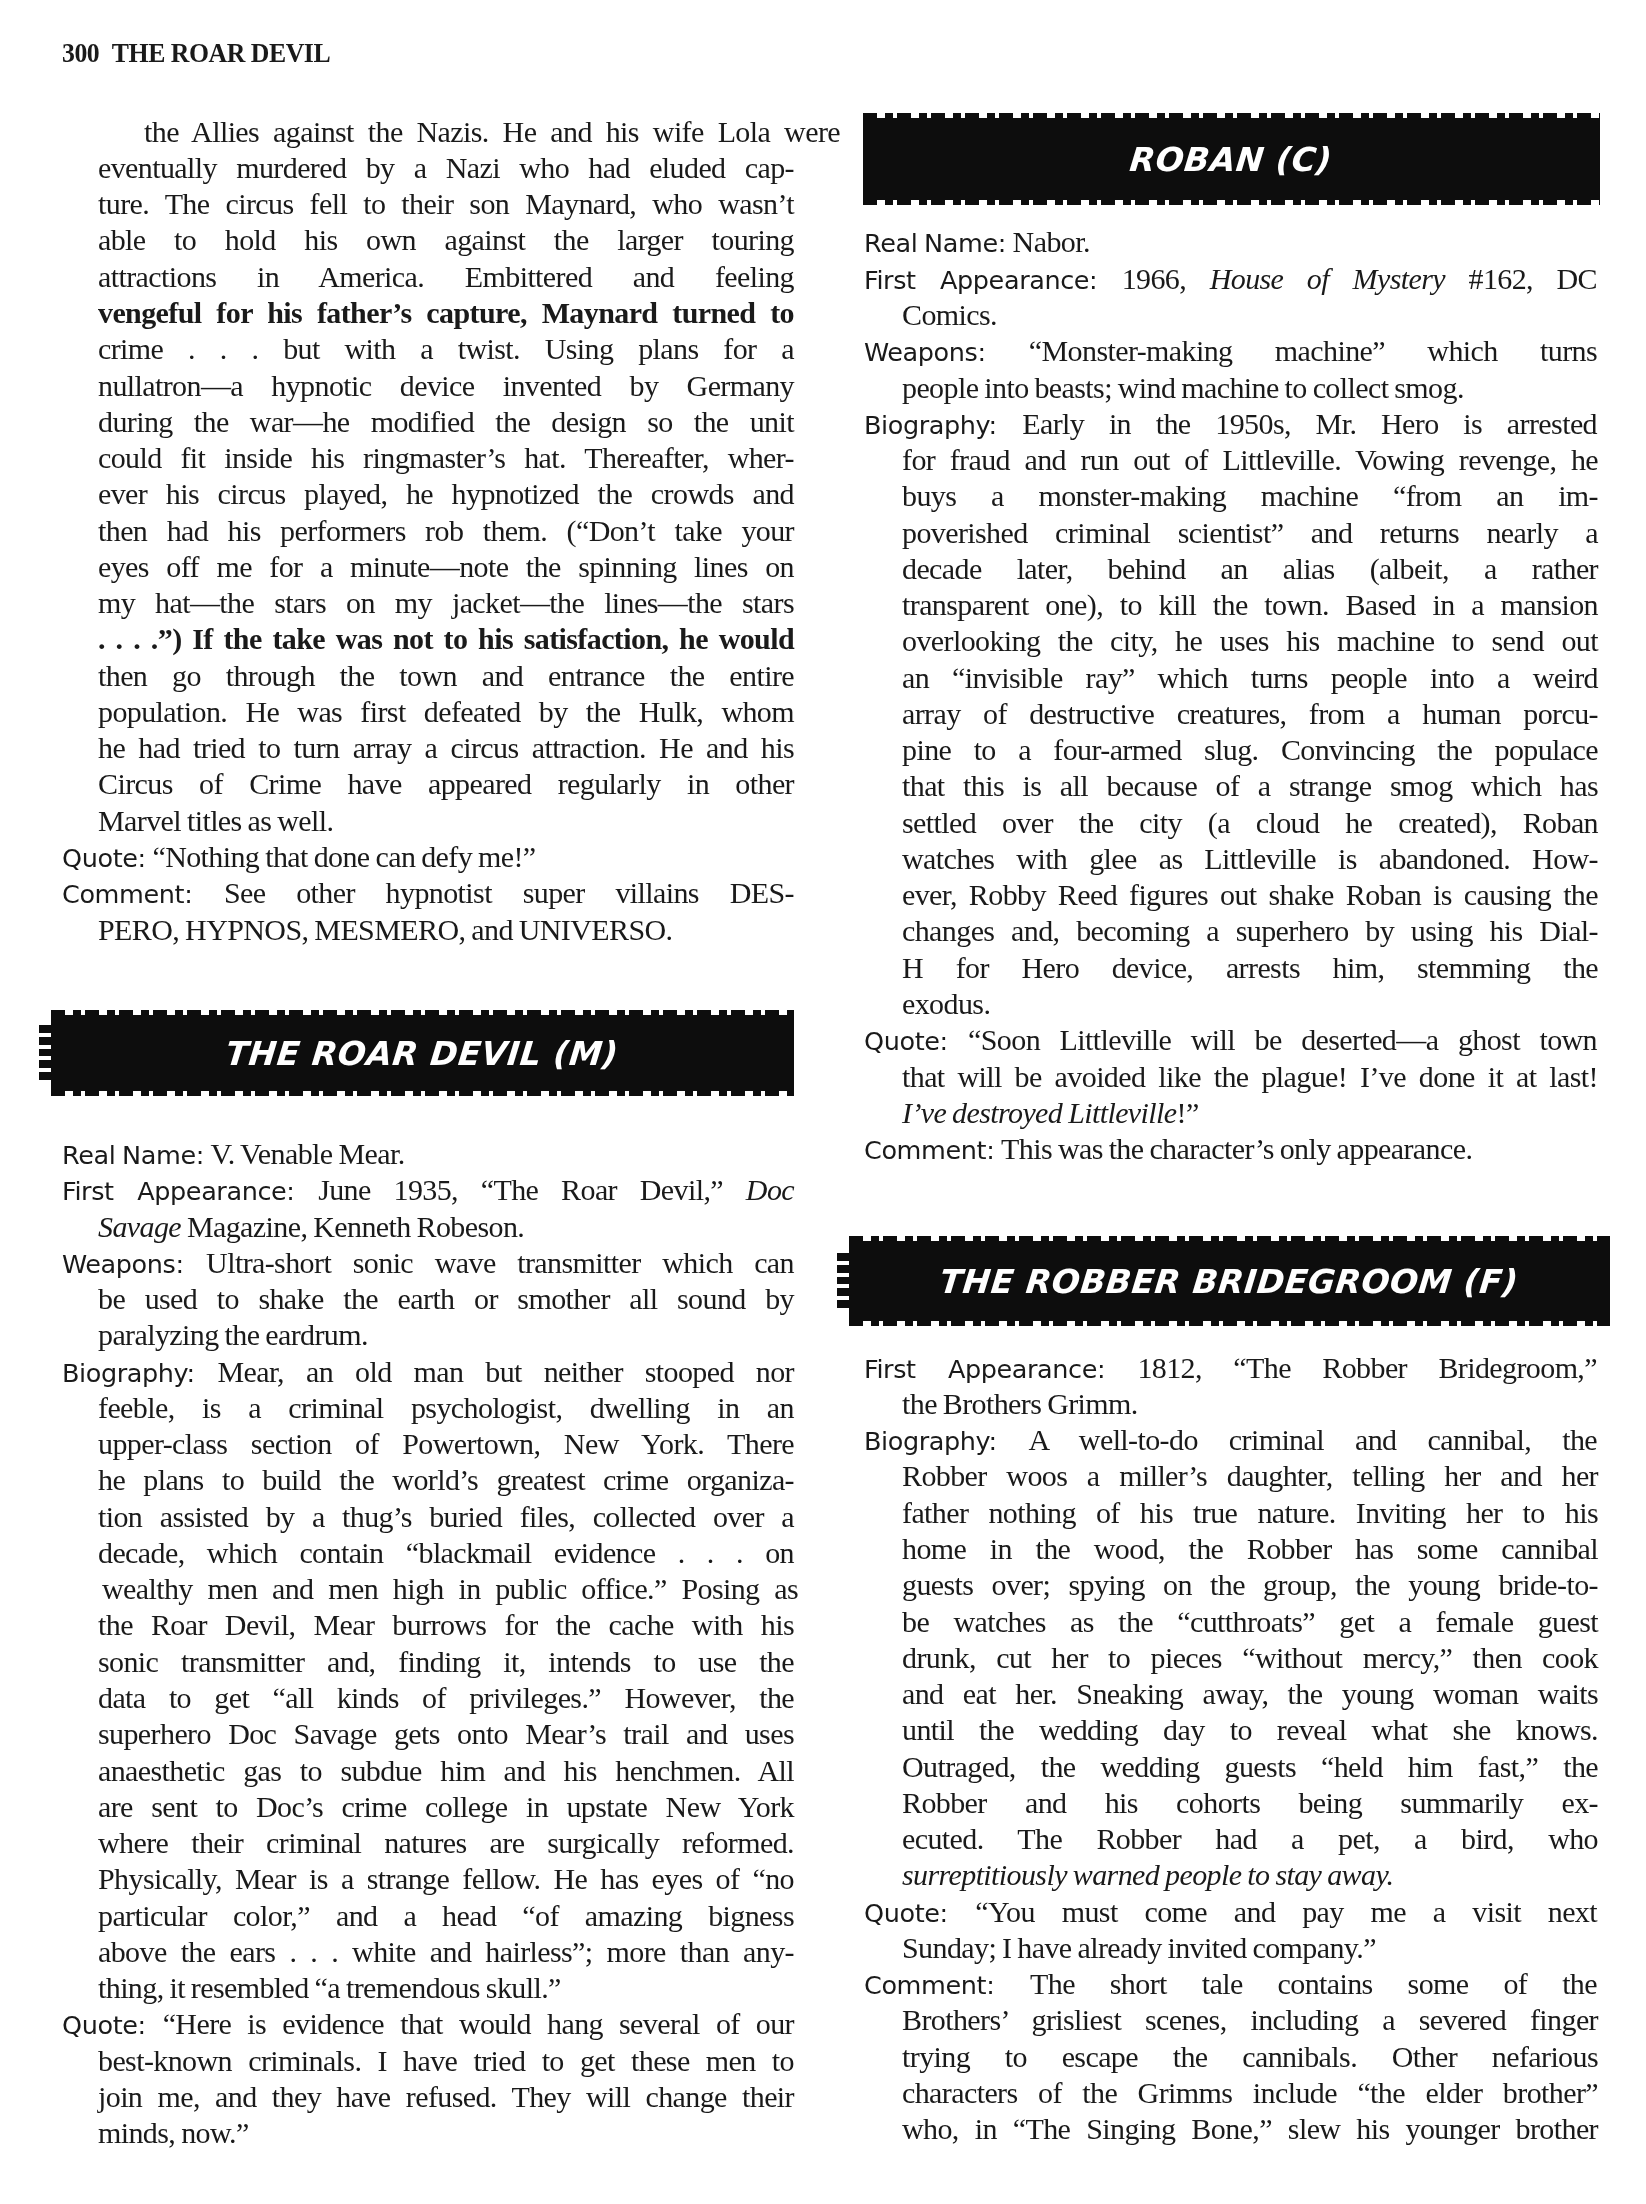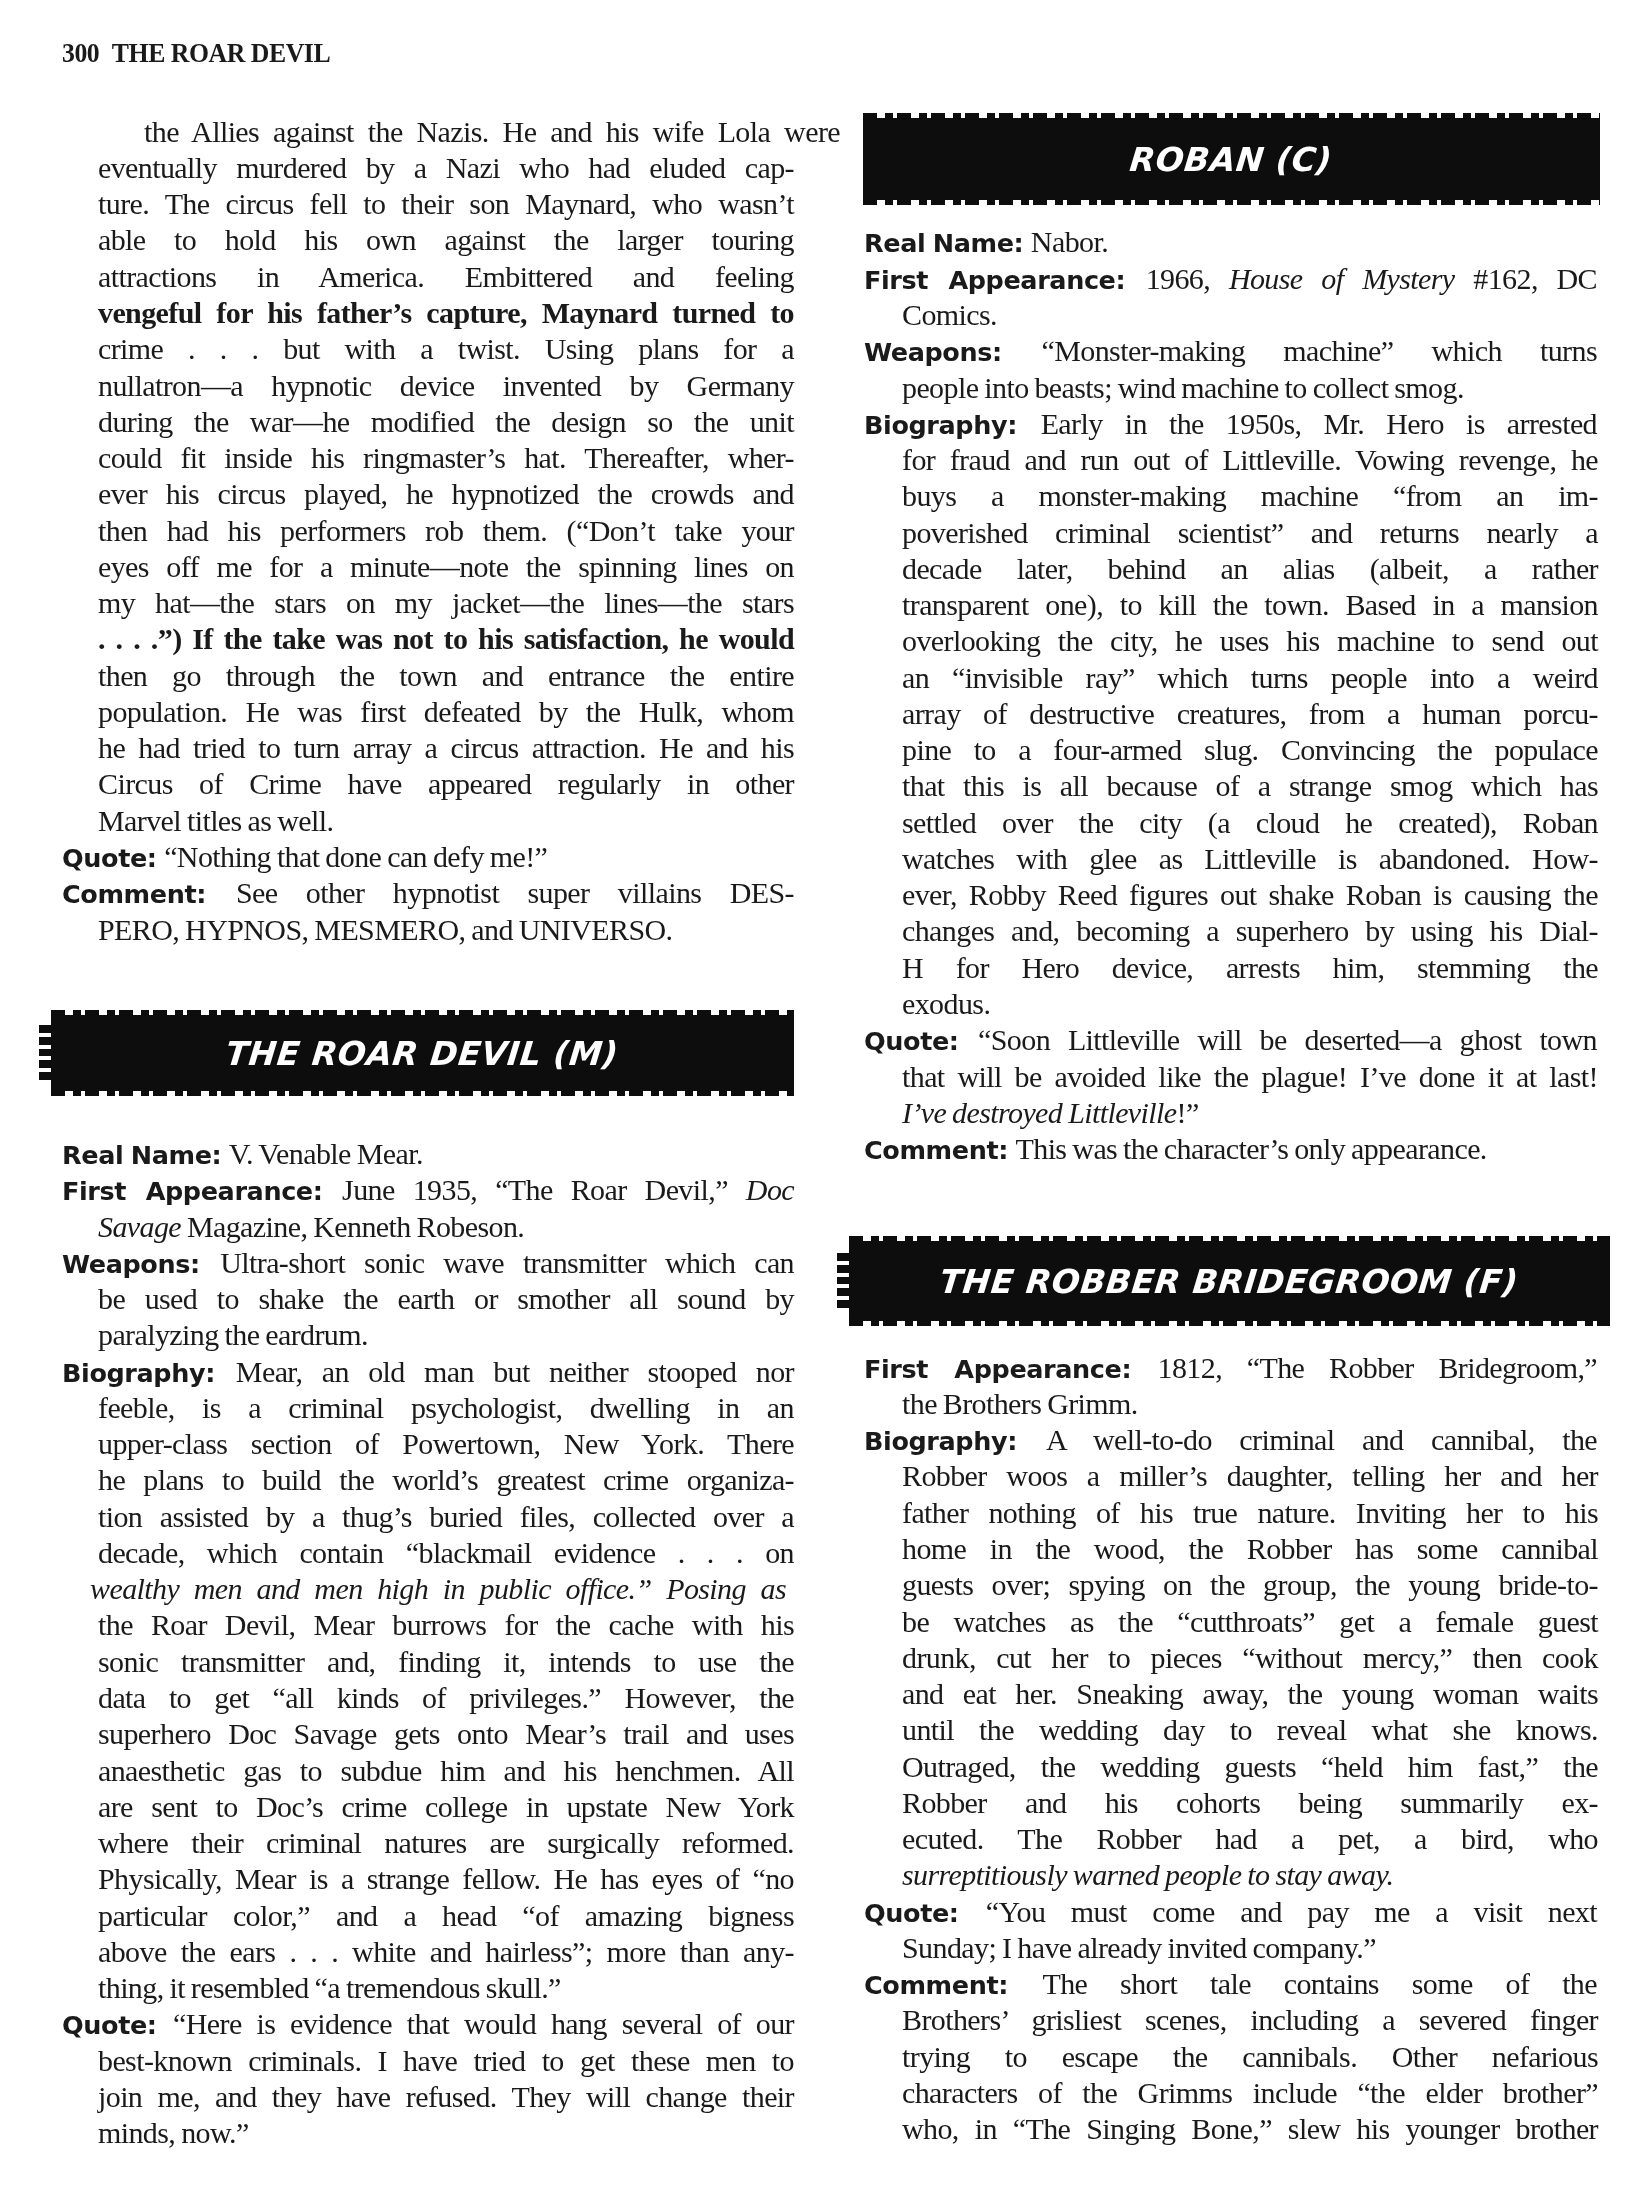--- a/index.html
+++ b/index.html
@@ -12,21 +12,21 @@
   .running-head .pg { margin-right: 13.7px; }
   .col { position: absolute; }
   .line {
     position: absolute; height: 36px; line-height: 36px;
     font-family: "Liberation Serif", serif; font-size: 30px;
     white-space: nowrap; text-align: justify; text-align-last: justify;
     letter-spacing: -0.6px; word-spacing: -1px;
   }
   .line.last { text-align-last: left; }
   .line .lbl {
-    font-family: "DejaVu Sans", sans-serif; font-weight: bold; font-size: 25.5px;
+    font-family: "DejaVu Sans", sans-serif; font-weight: normal; font-size: 25.5px;
     letter-spacing: -0.4px;
     margin-top: 27px;
   }
   .line i { font-style: italic; }
   .banner {
     position: absolute; background: #0d0d0d;
     display: flex; align-items: center; justify-content: center;
   }
   .banner::before, .banner::after {
     content: ""; position: absolute; left: 0; right: 0; height: 5.9px; background:
@@ -98,21 +98,21 @@
 <div class="line last" style="left: 98px; top: 1209px; width: 696px;"><i>Savage</i><span> Magazine, Kenneth Robeson.</span></div>
 <div class="line" style="left: 62px; top: 1245px; width: 732px;"><span class="lbl">Weapons: </span><span>Ultra-short sonic wave transmitter which can</span></div>
 <div class="line" style="left: 98px; top: 1281px; width: 696px;"><span>be used to shake the earth or smother all sound by</span></div>
 <div class="line last" style="left: 98px; top: 1317px; width: 696px;"><span>paralyzing the eardrum.</span></div>
 <div class="line" style="left: 62px; top: 1354px; width: 732px;"><span class="lbl">Biography: </span><span>Mear, an old man but neither stooped nor</span></div>
 <div class="line" style="left: 98px; top: 1390px; width: 696px;"><span>feeble, is a criminal psychologist, dwelling in an</span></div>
 <div class="line" style="left: 98px; top: 1426px; width: 696px;"><span>upper-class section of Powertown, New York. There</span></div>
 <div class="line" style="left: 98px; top: 1462px; width: 696px;"><span>he plans to build the world’s greatest crime organiza-</span></div>
 <div class="line" style="left: 98px; top: 1499px; width: 696px;"><span>tion assisted by a thug’s buried files, collected over a</span></div>
 <div class="line" style="left: 98px; top: 1535px; width: 696px;"><span>decade, which contain “blackmail evidence . . . on</span></div>
-<div class="line" style="left: 90px; top: 1571px; width: 696px; font-style: italic;"><span>wealthy men and men high in public office.” Posing as</span></div>
+<div class="line" style="left: 102px; top: 1571px; width: 696px;"><span>wealthy men and men high in public office.” Posing as</span></div>
 <div class="line" style="left: 98px; top: 1607px; width: 696px;"><span>the Roar Devil, Mear burrows for the cache with his</span></div>
 <div class="line" style="left: 98px; top: 1644px; width: 696px;"><span>sonic transmitter and, finding it, intends to use the</span></div>
 <div class="line" style="left: 98px; top: 1680px; width: 696px;"><span>data to get “all kinds of privileges.” However, the</span></div>
 <div class="line" style="left: 98px; top: 1716px; width: 696px;"><span>superhero Doc Savage gets onto Mear’s trail and uses</span></div>
 <div class="line" style="left: 98px; top: 1753px; width: 696px;"><span>anaesthetic gas to subdue him and his henchmen. All</span></div>
 <div class="line" style="left: 98px; top: 1789px; width: 696px;"><span>are sent to Doc’s crime college in upstate New York</span></div>
 <div class="line" style="left: 98px; top: 1825px; width: 696px;"><span>where their criminal natures are surgically reformed.</span></div>
 <div class="line" style="left: 98px; top: 1861px; width: 696px;"><span>Physically, Mear is a strange fellow. He has eyes of “no</span></div>
 <div class="line" style="left: 98px; top: 1898px; width: 696px;"><span>particular color,” and a head “of amazing bigness</span></div>
 <div class="line" style="left: 98px; top: 1934px; width: 696px;"><span>above the ears . . . white and hairless”; more than any-</span></div>

